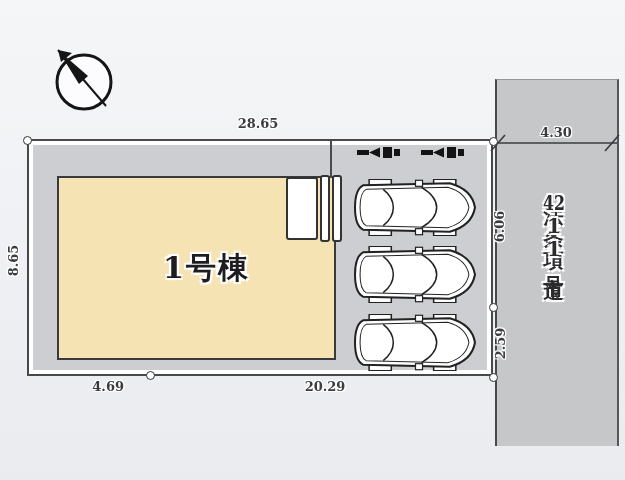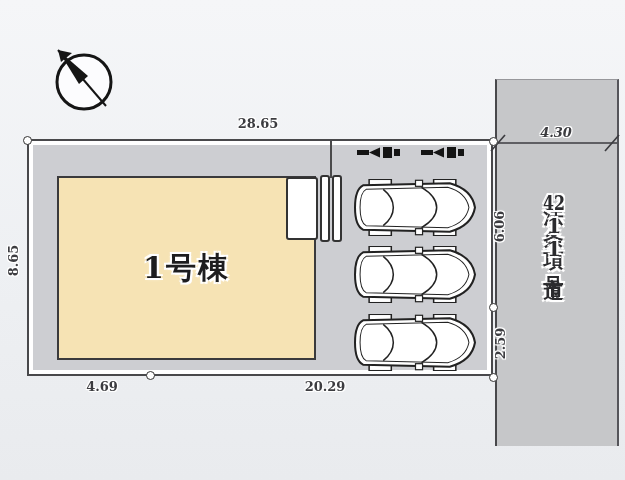--- a/index.html
+++ b/index.html
@@ -20,21 +20,21 @@
   .plot{
     left:27px;top:139px;width:462px;height:233px;
     background:#cdced2;
     border:2px solid #48484b;
     box-shadow: inset 0 0 0 4px #ffffff;
   }
   
   .building{
     left:57px;top:176px;width:255px;height:180px;
     background:#f6e3b4;border:2px solid #3a3a3c;
-    display:flex;align-items:center;justify-content:center;
+    display:flex;align-items:center;justify-content:center;padding-left:20px;
   }
   .building-label{
     font-size:30px;font-weight:bold;color:#1d1d1f;letter-spacing:2px;
     text-shadow:-2px -2px 0 #fff,2px -2px 0 #fff,-2px 2px 0 #fff,2px 2px 0 #fff,0 0 4px #fff;
   }
   .fence-line{left:330px;top:141px;width:2px;height:37px;background:#4a4a4b;}
   .porch{background:#fff;border:2px solid #333;border-radius:3px;box-sizing:border-box;}
   
   .dim{
     font-size:13px;font-weight:bold;color:#3c3c40;text-align:center;
@@ -140,23 +140,23 @@
   </svg>
 
   <svg class="abs" style="left:489px;top:130px;" width="136" height="28" viewBox="0 0 136 28">
     <line x1="4" y1="13" x2="128" y2="13" stroke="#3c3c40" stroke-width="1.6"></line>
     <line x1="2" y1="21" x2="16" y2="5" stroke="#3c3c40" stroke-width="1.6"></line>
     <line x1="116" y1="21" x2="130" y2="5" stroke="#3c3c40" stroke-width="1.6"></line>
   </svg>
 
   <div class="abs dim" style="left:200px;top:116px;width:116px;">28.65</div>
   <div class="abs dim rot" style="left:-19px;top:253px;width:64px;">8.65</div>
-  <div class="abs dim" style="left:72px;top:379px;width:60px;">4.69</div>
+  <div class="abs dim" style="left:64px;top:379px;width:60px;text-align:right;">4.69</div>
   <div class="abs dim" style="left:292px;top:379px;width:66px;">20.29</div>
-  <div class="abs dim" style="left:524px;top:125px;width:64px;font-style:italic;">4.30</div>
+  <div class="abs dim" style="left:524px;top:125px;width:64px;">4.30</div>
   <div class="abs dim rot" style="left:467px;top:219px;width:64px;">6.06</div>
   <div class="abs dim rot" style="left:468px;top:336px;width:64px;">2.59</div>
 
   <div class="abs road-label tcy-digits">法<span class="tcy">42</span>条<span class="tcy">1</span>項<span class="tcy">1</span>号市道</div>
 
   <div class="abs marker" style="left:23px;top:136px;"></div>
   <div class="abs marker" style="left:489px;top:137px;"></div>
   <div class="abs marker" style="left:146px;top:371px;"></div>
   <div class="abs marker" style="left:489px;top:303px;"></div>
   <div class="abs marker" style="left:489px;top:373px;"></div>

